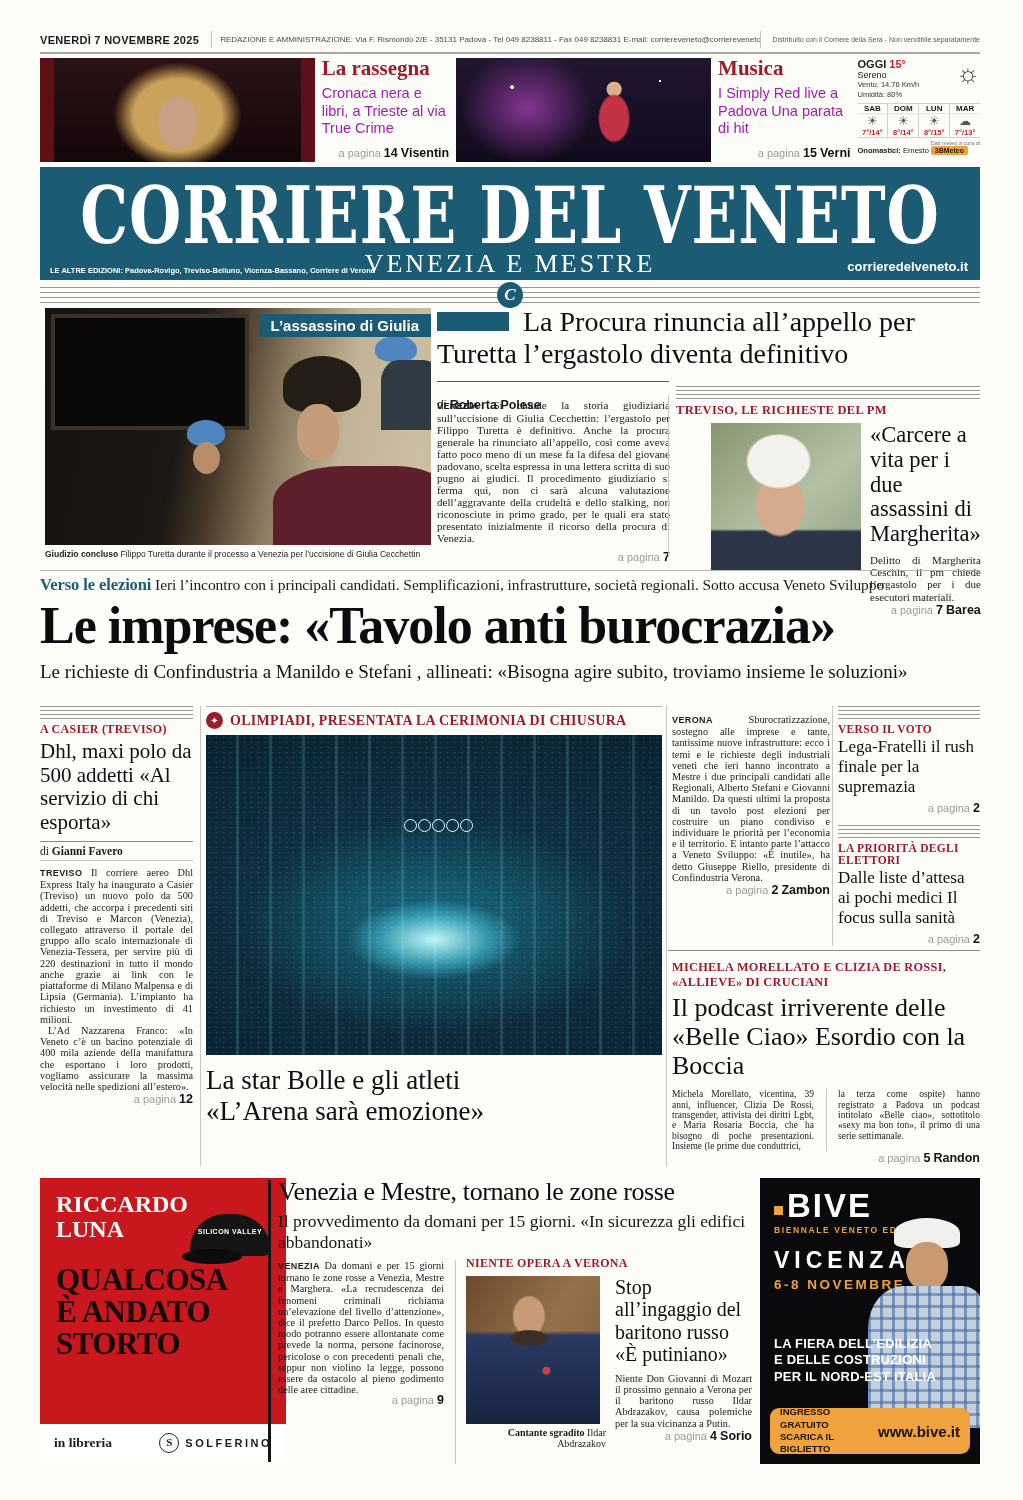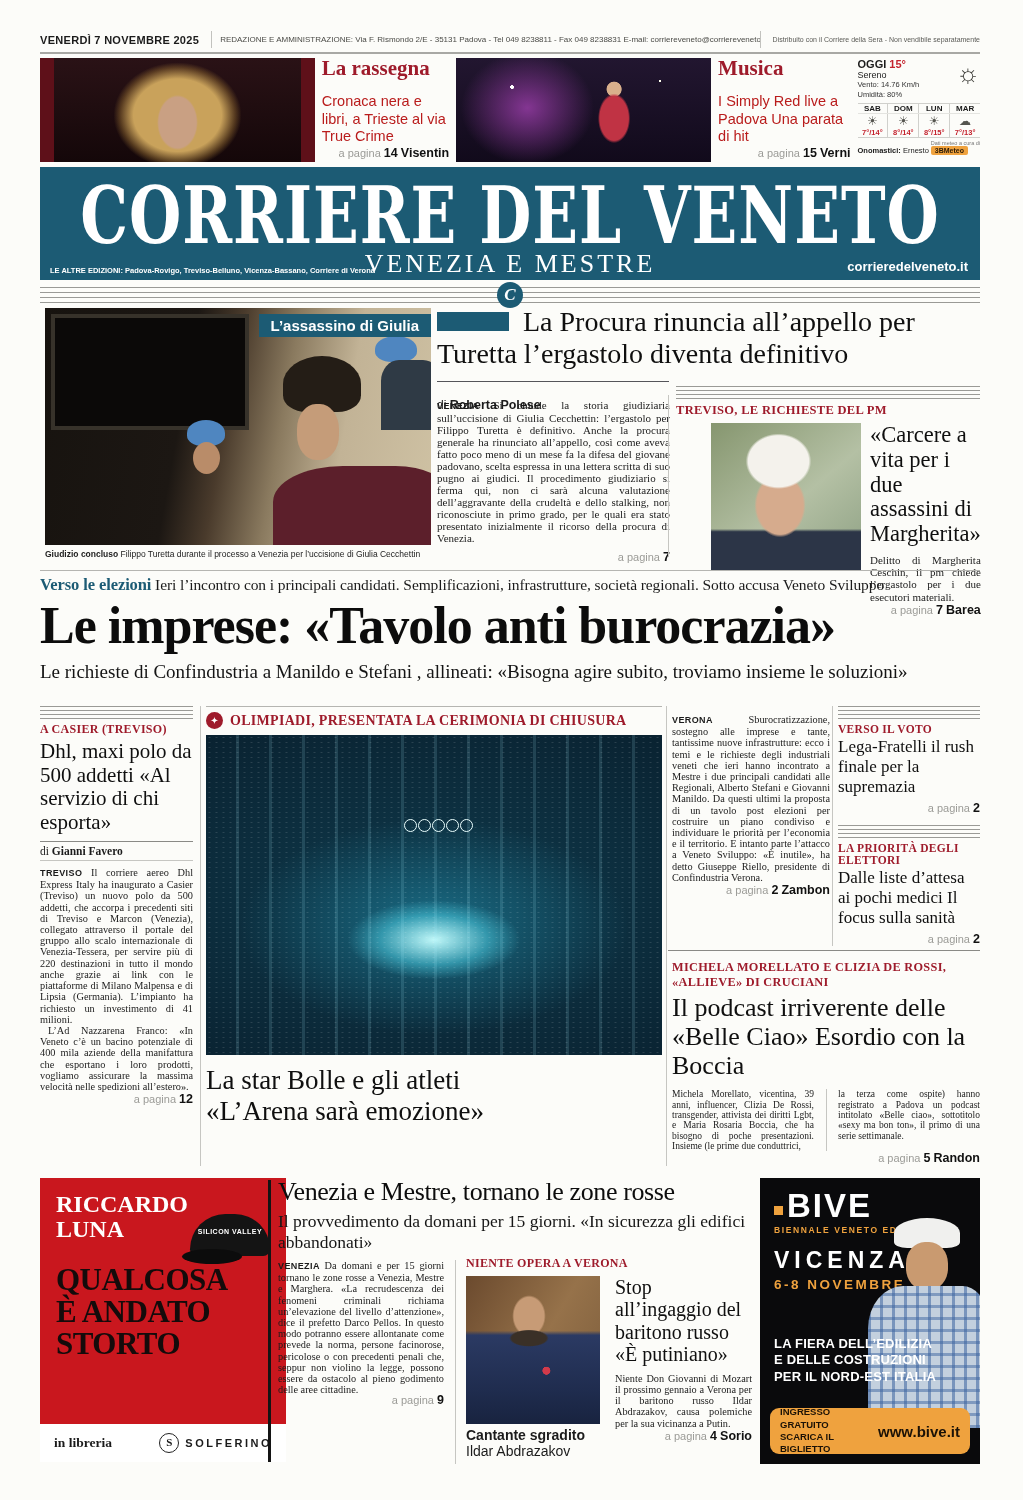--- a/index.html
+++ b/index.html
@@ -40,21 +40,21 @@
   #tphoto-musica{width:256px;background:
      radial-gradient(circle 3px at 22% 28%, #fff 60%, transparent 70%),
      radial-gradient(circle 2px at 80% 22%, #ffe 60%, transparent 70%),
      radial-gradient(ellipse 26px 40px at 62% 58%, #c03344 55%, transparent 62%),
      radial-gradient(circle 11px at 62% 30%, #d9b08c 65%, transparent 72%),
      radial-gradient(ellipse 95px 80px at 28% 48%, rgba(150,60,165,.85), transparent 70%),
      linear-gradient(180deg,#221630,#110a1b);}
   .tbox{position:relative;}
   #tbox-rassegna{width:128px;} #tbox-musica{width:133px;}
   .tbox .ttl{font-size:21px;font-weight:bold;color:#9e1b2b;line-height:1;}
-  .tbox .txt{font-family:"Liberation Sans",sans-serif;font-size:14.5px;line-height:1.22;color:#b91c1c;margin-top:14px;}
+  .tbox .txt{font-family:"Liberation Sans",sans-serif;font-size:14.5px;line-height:1.22;color:#a21caf;margin-top:6px;}
   .tbox .pageref{position:absolute;bottom:2px;right:0;left:0;}
 
   
   #weather{width:123px;font-family:"Liberation Sans",sans-serif;position:relative;font-size:8px;}
   #weather .row1{display:flex;justify-content:space-between;}
   #weather .oggi{font-weight:bold;font-size:11px;}
   #weather .oggi .t{color:#c4232e;}
   #weather .cond{font-size:9px;}
   #weather .meta{color:#333;font-size:7.5px;line-height:1.3;}
   #weather .sun-big{font-size:26px;color:#3c3c38;line-height:1;margin-top:2px;}
@@ -185,21 +185,21 @@
   .bar-row{display:flex;gap:9px;margin-top:5px;}
   .bar-photo{flex:none;width:134px;height:148px;background:
      radial-gradient(circle 5px at 60% 64%, #d23a4a 75%, transparent 85%),
      radial-gradient(ellipse 30px 13px at 47% 42%, #3a3027 58%, transparent 66%),
      radial-gradient(ellipse 25px 31px at 47% 27%, #c79b76 60%, transparent 67%),
      linear-gradient(180deg, rgba(0,0,0,0) 37%, #2b3a63 40%, #1f2c4e 78%, #18233f),
      linear-gradient(120deg,#6b4a2e,#96724a 52%,#7a5b3a);}
   .bar-right{flex:1;}
   .bar-head{font-size:20px;line-height:1.12;color:#0f0f0f;}
   .bar-body{font-size:10.3px;line-height:11.3px;margin-top:7px;}
-  .bar-cap{font-size:14px;font-family:Liberation Sans, sans-serif;margin-top:3px;width:140px;}
+  .bar-cap{font-size:10px;font-family:Liberation Serif, serif;margin-top:3px;width:140px;text-align:right;}
 
   
   #bive{left:760px;top:1178px;width:220px;height:286px;background:#0a0a0c;overflow:hidden;color:#fff;font-family:"Liberation Sans",sans-serif;}
   #bive .man{position:absolute;right:-6px;top:40px;width:128px;height:210px;}
   #bive .man .hat{position:absolute;left:36px;top:0;width:66px;height:30px;background:#f0f0ee;border-radius:50% 50% 20% 20%;}
   #bive .man .face{position:absolute;left:48px;top:24px;width:42px;height:48px;background:#c99a70;border-radius:45%;}
   #bive .man .shirt{position:absolute;left:10px;top:68px;right:0;bottom:0;background:
      repeating-linear-gradient(90deg, rgba(60,100,160,.55) 0 3px, transparent 3px 12px),
      repeating-linear-gradient(0deg, rgba(60,100,160,.5) 0 3px, transparent 3px 12px),#c3d0de;border-radius:30% 20% 0 0;}
   #bive .logo{padding:14px 0 0 14px;display:flex;align-items:flex-end;gap:4px;}

